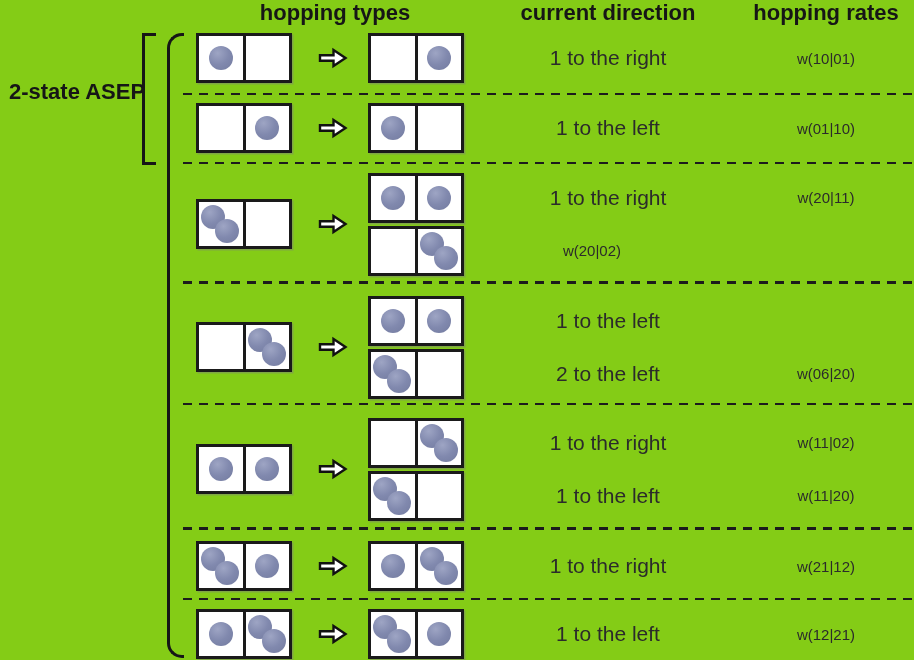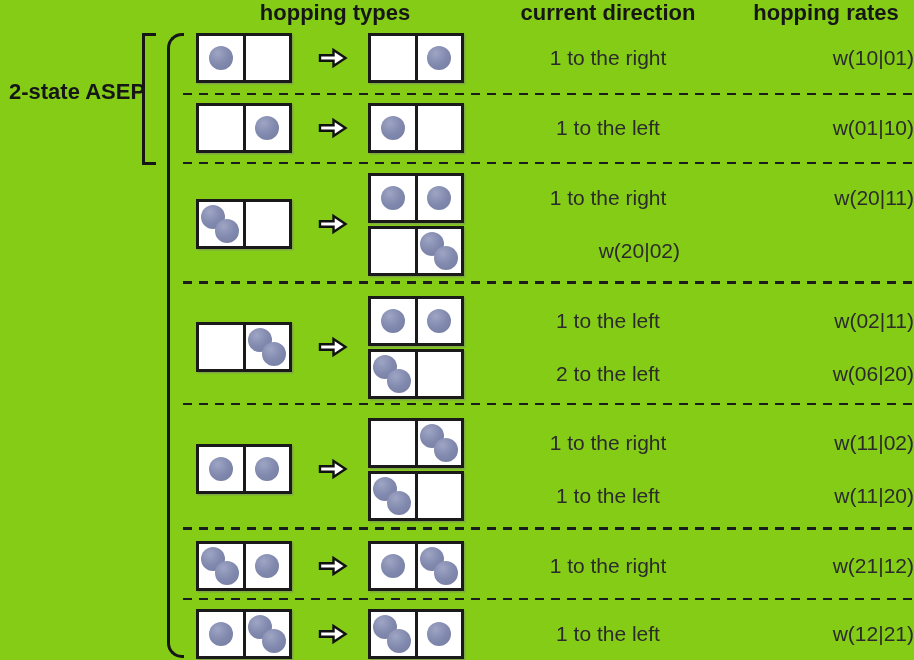--- a/index.html
+++ b/index.html
@@ -37,22 +37,22 @@
   .ball.b1{left:2px;top:3px;}
   .ball.b2{left:16px;top:17px;}
   .arrow{flex:none;margin-left:26px;width:30px;height:24px;display:flex;align-items:center;}
   .results{display:flex;flex-direction:column;gap:3px;margin-left:20px;}
   .result-line{display:flex;align-items:center;height:50px;}
   .direction{
     flex:none;width:180px;margin-left:54px;text-align:center;
     font-size:21px;color:#2b2b2b;white-space:nowrap;
   }
   .rate{
-    flex:none;width:176px;margin-left:40px;text-align:right;
-    font-size:21px;color:#2b2b2b;white-space:nowrap;
+    flex:none;width:176px;margin-left:40px;text-align:center;
+    font-size:15px;color:#2b2b2b;white-space:nowrap;
   }
 </style>
 </head>
 <body>
 
 <div class="canvas">
   <div class="hdr" style="left:335px">hopping types</div>
   <div class="hdr" style="left:608px">current direction</div>
   <div class="hdr" style="left:826px">hopping rates</div>
 
@@ -167,21 +167,20 @@
           <div class="result-line">
             <div class="box">
               <div class="cell first">
                 <div class="ball single"></div>
               </div>
               <div class="cell">
                 <div class="ball single"></div>
               </div>
             </div>
             <div class="direction">1 to the left</div>
-            <div class="rate">w(02|11)</div>
           </div>
           <div class="result-line">
             <div class="box">
               <div class="cell first">
                 <div class="ball b1"></div>
                 <div class="ball b2"></div>
               </div>
               <div class="cell"></div>
             </div>
             <div class="direction">2 to the left</div>

